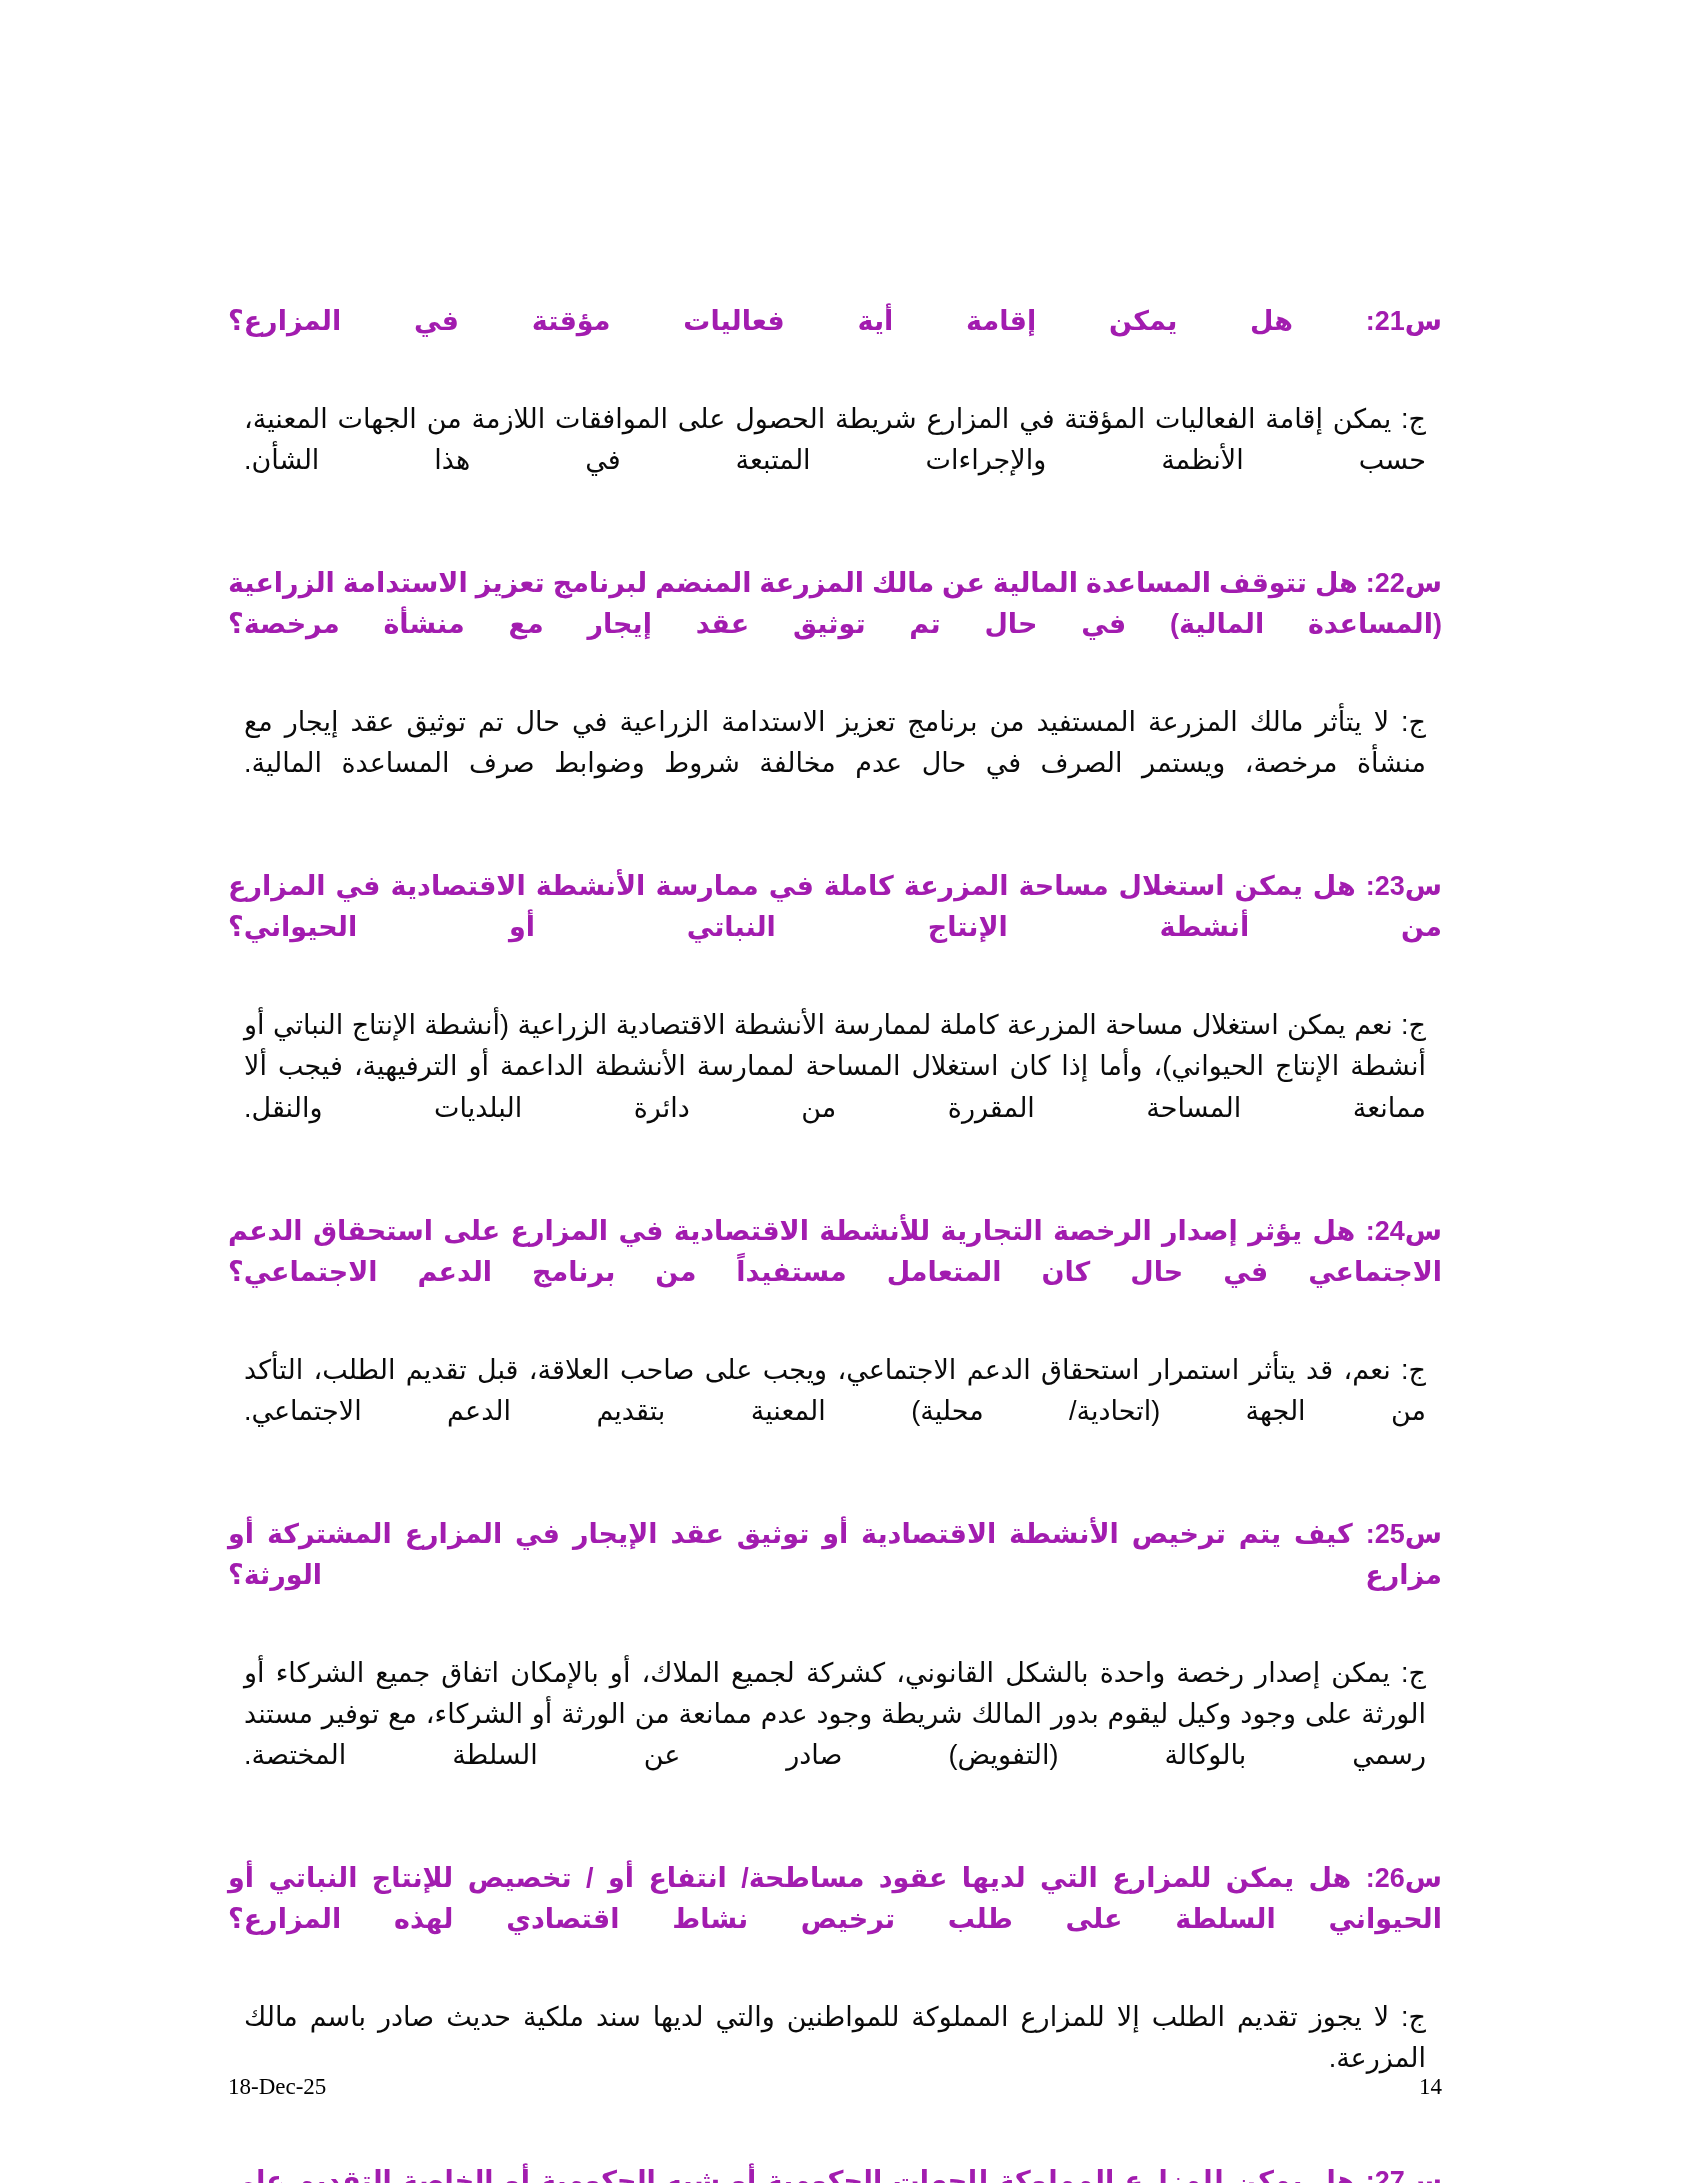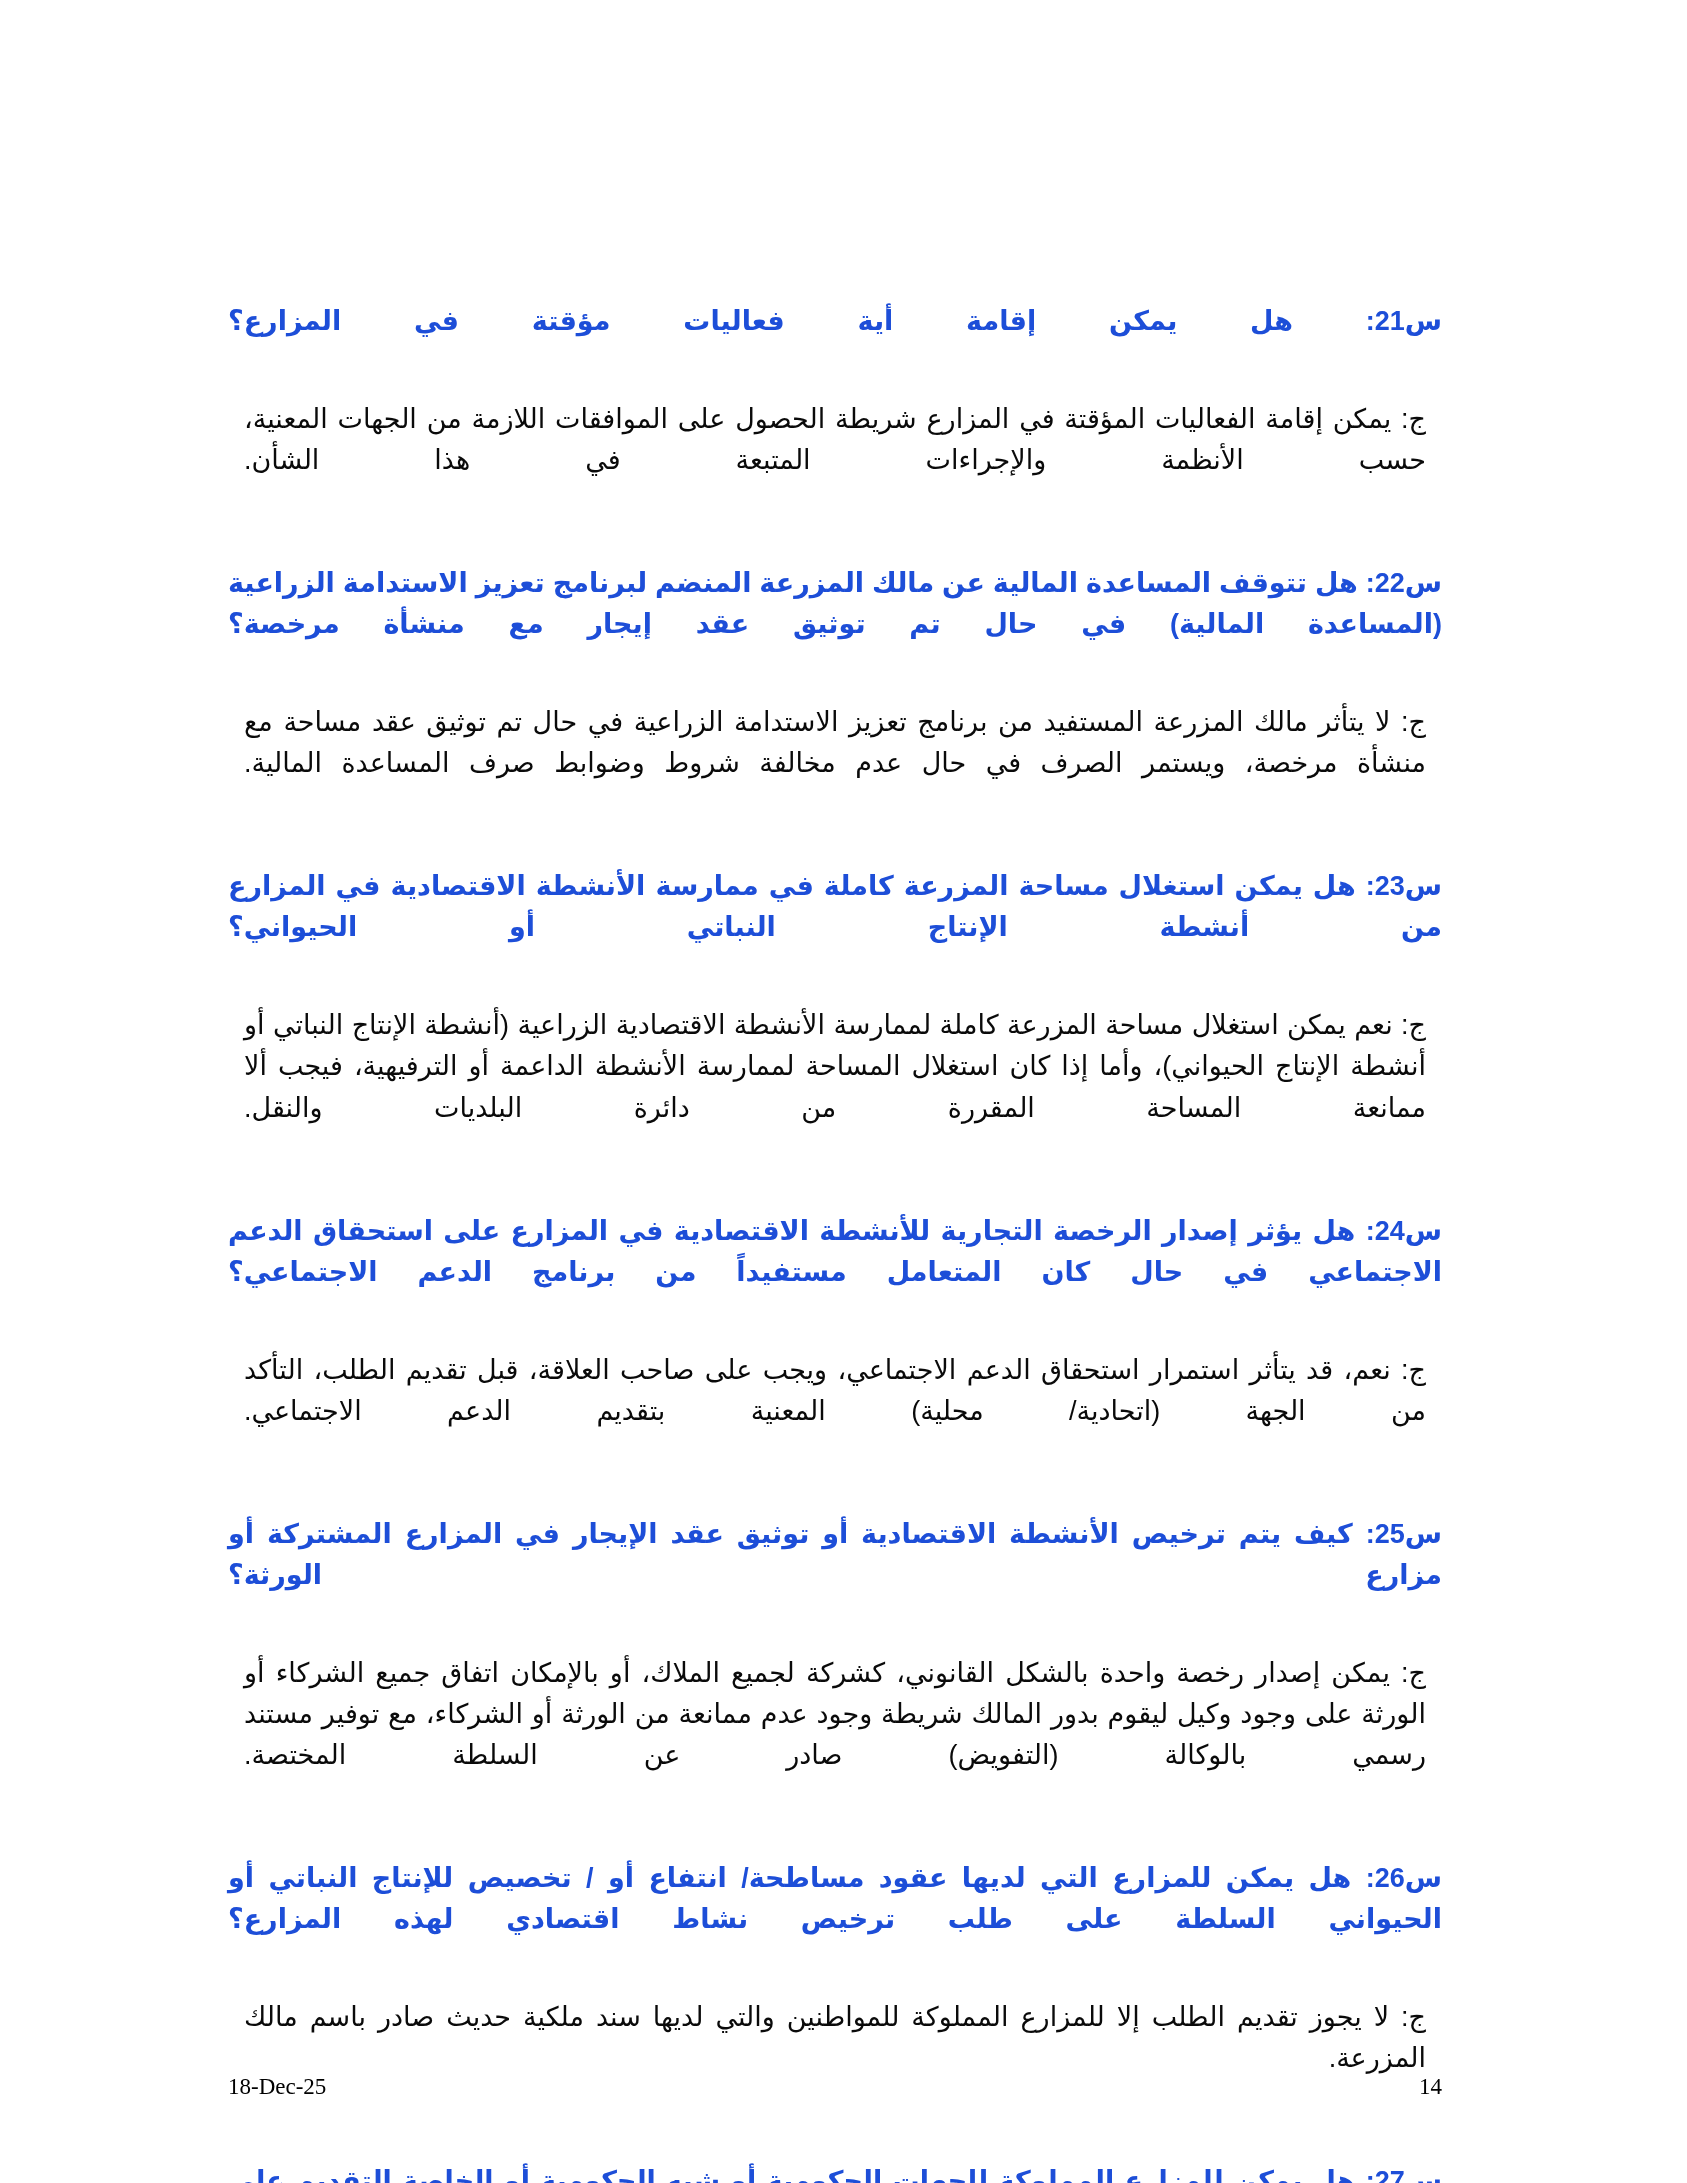--- a/index.html
+++ b/index.html
@@ -37,21 +37,21 @@
   }
 
   .qa-block:last-of-type {
     margin-bottom: 0;
   }
 
   .question {
     font-size: 27px;
     line-height: 1.52;
     font-weight: bold;
-    color: #1d4ed8;
+    color: #a21caf;
     margin: 0 0 1.3px 0;
     text-align: justify;
     text-justify: inter-word;
     direction: rtl;
   }
 
   .answer {
     font-size: 27px;
     line-height: 1.52;
     font-weight: normal;
@@ -99,21 +99,21 @@
 
   <div class="content">
 
     <div class="qa-block">
       <p class="question">س21: هل يمكن إقامة أية فعاليات مؤقتة في المزارع؟</p>
       <p class="answer">ج: يمكن إقامة الفعاليات المؤقتة في المزارع شريطة الحصول على الموافقات اللازمة من الجهات المعنية، حسب الأنظمة والإجراءات المتبعة في هذا الشأن.</p>
     </div>
 
     <div class="qa-block">
       <p class="question">س22: هل تتوقف المساعدة المالية عن مالك المزرعة المنضم لبرنامج تعزيز الاستدامة الزراعية (المساعدة المالية) في حال تم توثيق عقد إيجار مع منشأة مرخصة؟</p>
-      <p class="answer">ج: لا يتأثر مالك المزرعة المستفيد من برنامج تعزيز الاستدامة الزراعية في حال تم توثيق عقد مساحة مع منشأة مرخصة، ويستمر الصرف في حال عدم مخالفة شروط وضوابط صرف المساعدة المالية.</p>
+      <p class="answer">ج: لا يتأثر مالك المزرعة المستفيد من برنامج تعزيز الاستدامة الزراعية في حال تم توثيق عقد إيجار مع منشأة مرخصة، ويستمر الصرف في حال عدم مخالفة شروط وضوابط صرف المساعدة المالية.</p>
     </div>
 
     <div class="qa-block">
       <p class="question">س23: هل يمكن استغلال مساحة المزرعة كاملة في ممارسة الأنشطة الاقتصادية في المزارع من أنشطة الإنتاج النباتي أو الحيواني؟</p>
       <p class="answer">ج: نعم يمكن استغلال مساحة المزرعة كاملة لممارسة الأنشطة الاقتصادية الزراعية (أنشطة الإنتاج النباتي أو أنشطة الإنتاج الحيواني)، وأما إذا كان استغلال المساحة لممارسة الأنشطة الداعمة أو الترفيهية، فيجب ألا ممانعة المساحة المقررة من دائرة البلديات والنقل.</p>
     </div>
 
     <div class="qa-block">
       <p class="question">س24: هل يؤثر إصدار الرخصة التجارية للأنشطة الاقتصادية في المزارع على استحقاق الدعم الاجتماعي في حال كان المتعامل مستفيداً من برنامج الدعم الاجتماعي؟</p>
       <p class="answer">ج: نعم، قد يتأثر استمرار استحقاق الدعم الاجتماعي، ويجب على صاحب العلاقة، قبل تقديم الطلب، التأكد من الجهة (اتحادية/ محلية) المعنية بتقديم الدعم الاجتماعي.</p>

